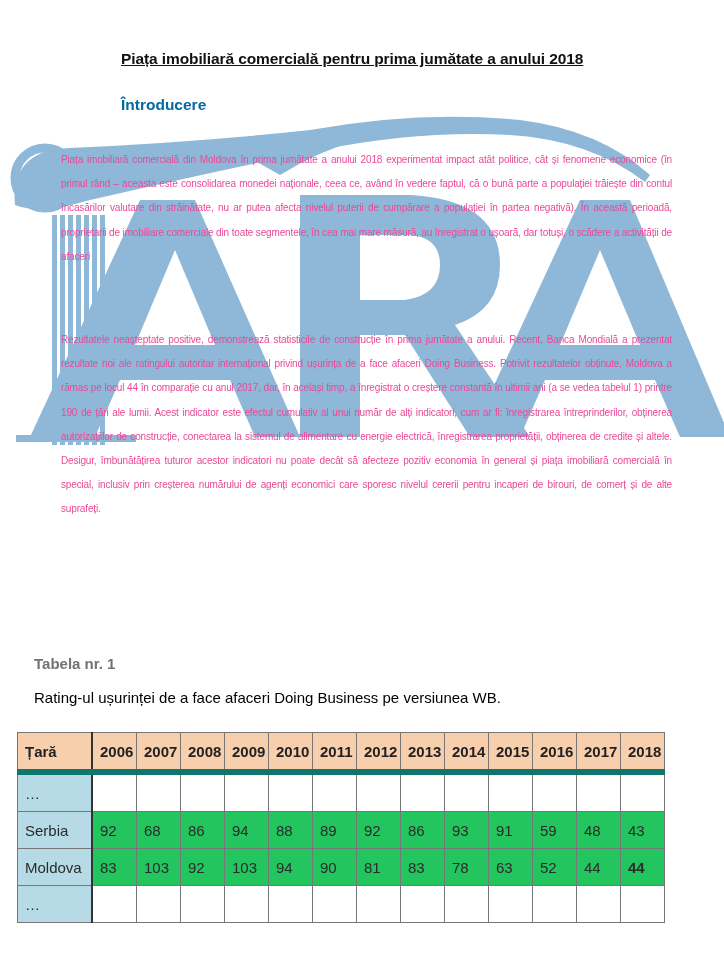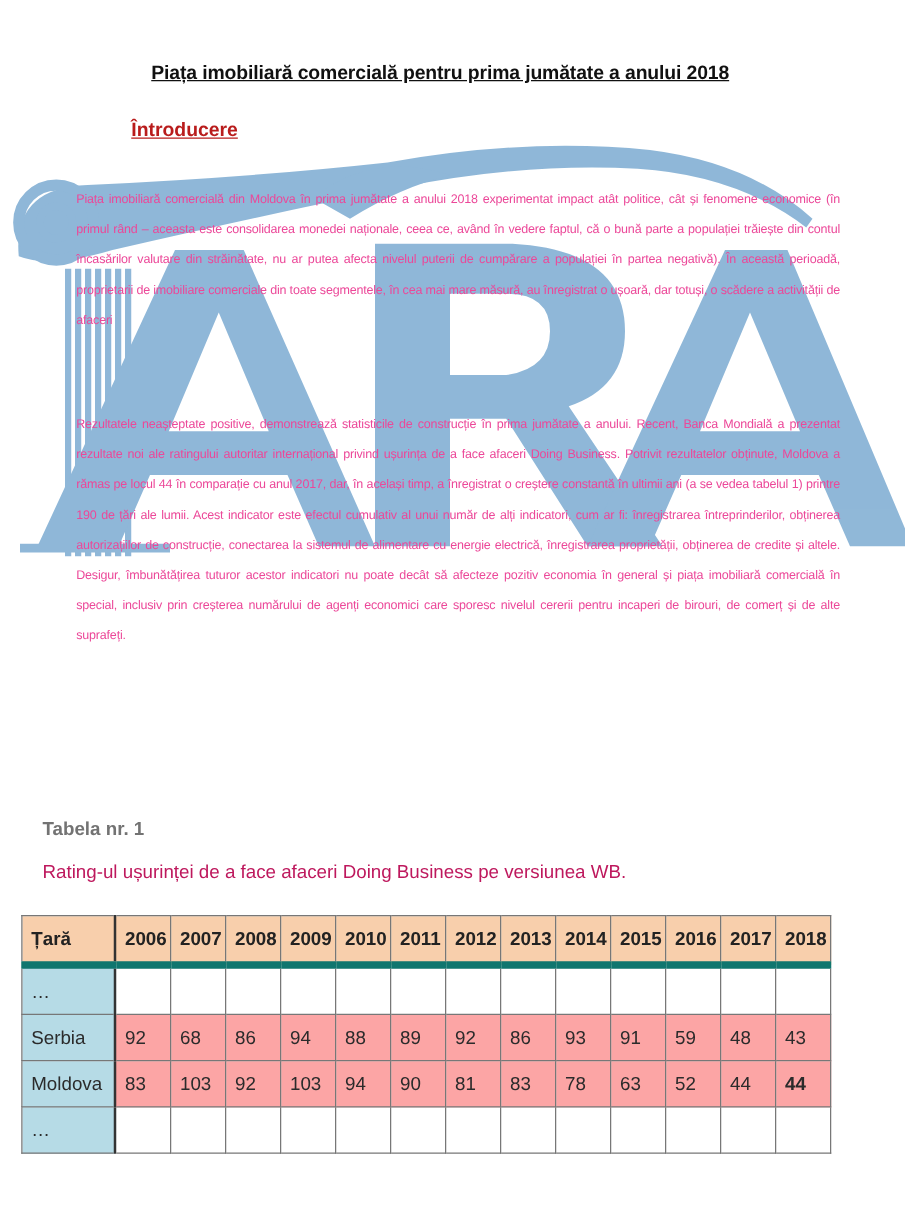--- a/index.html
+++ b/index.html
@@ -7,46 +7,46 @@
       width: 724px; height: 970px; position: relative; overflow: hidden;
       font-family: "Liberation Sans", sans-serif; color: #222222;
     }
     .watermark { position: absolute; left: 0; top: 0; width: 724px; height: 970px; z-index: 0; pointer-events: none; }
     .content { position: relative; z-index: 1; }
     .title {
       position: absolute; left: 121px; top: 50px; font-size: 15.5px; font-weight: bold;
       text-decoration: underline; letter-spacing: -0.1px; color: #111;
     }
     .subtitle {
-      position: absolute; left: 105px; top: 96px; font-size: 15.5px; font-weight: bold;
-      text-decoration: underline; color: #b91c1c;
+      position: absolute; left: 121px; top: 96px; font-size: 15.5px; font-weight: bold;
+      color: #0369a1;
     }
     .para {
       position: absolute; left: 61px; width: 611px; font-size: 10px; line-height: 24.2px;
       text-align: justify; letter-spacing: -0.15px; color: #ec4899;
     }
     .p1 { top: 138px; }
     .p2 { top: 318px; }
     .table-caption-title {
       position: absolute; left: 34px; top: 655px; font-size: 15px; font-weight: bold; color: #737373;
     }
     .table-caption-desc {
-      position: absolute; left: 34px; top: 689px; font-size: 15px; color: #be185d;
+      position: absolute; left: 34px; top: 689px; font-size: 15px; color: #000000;
     }
     table.rating {
       position: absolute; left: 17px; top: 732px; border-collapse: collapse;
       font-size: 15px; color: #2b2b2b;
     }
     table.rating th, table.rating td {
       border: 1px solid #777; height: 36px; padding: 0 0 0 7px; text-align: left; vertical-align: middle;
     }
     table.rating th { background: #f8cfac; font-weight: bold; color: #222; border-bottom: 6px solid #0f766e; }
     table.rating td.country { background: #b6dbe6; border-right: 2px solid #333; }
     table.rating th.country { border-right: 2px solid #333; }
-    table.rating tr.data td.val { background: #fca5a5; }
+    table.rating tr.data td.val { background: #22c55e; }
     table.rating tr.empty td.val { background: #ffffff; }
     table.rating td.bold { font-weight: bold; }
     .c0 { width: 66px; }
     .cy { width: 36px; margin-top: 11px; }
   </style>
 </head>
 <body>
 
 <svg class="watermark" viewBox="0 0 724 970">
   <g fill="#8ab4d6" opacity="0.95">

